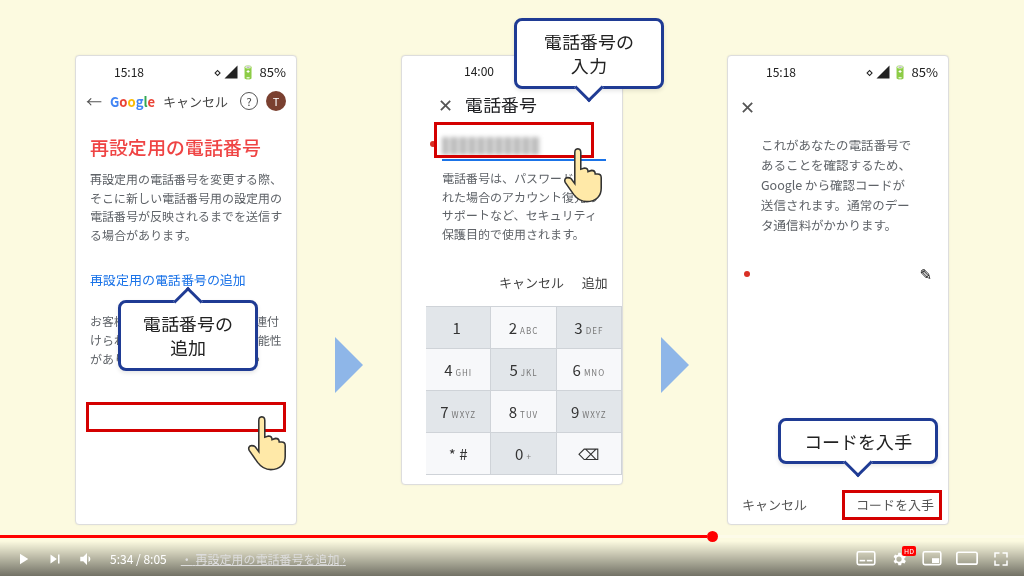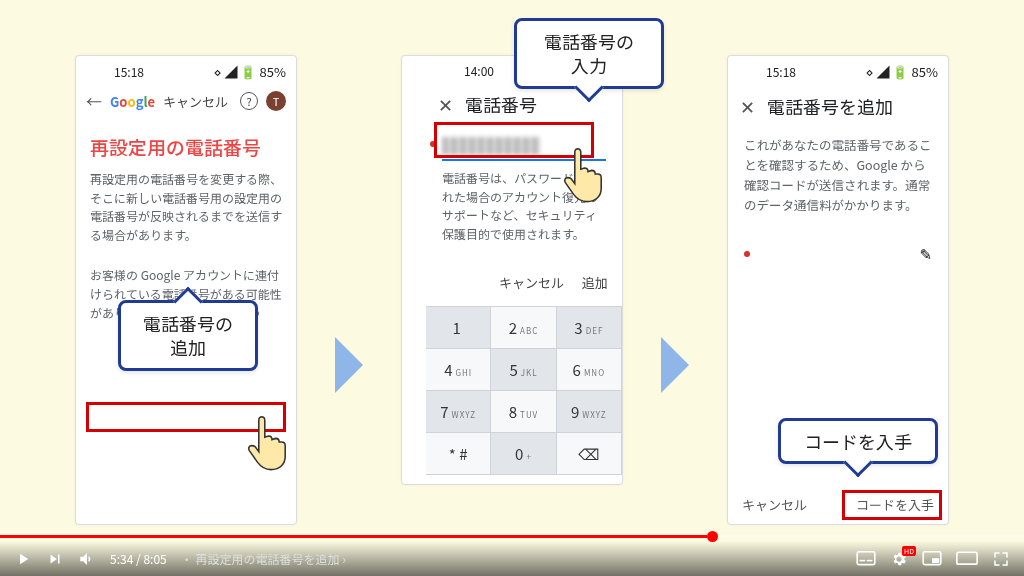--- a/index.html
+++ b/index.html
@@ -41,37 +41,37 @@
   .p2-txt { padding:8px 16px; font-size:12px; color:#5f6368; line-height:1.55; }
   .p2-act { display:flex; justify-content:flex-end; gap:18px; padding:14px 14px; font-size:13px; color:#444; margin-top:8px; }
   .keypad { display:grid; grid-template-columns:repeat(3,1fr); background:#e9ecef; border-top:1px solid #cfd3d8; }
   .keypad .k{ padding:10px 0; text-align:center; border-right:1px solid #cfd3d8; border-bottom:1px solid #cfd3d8; font-size:15px; color:#333; background:#f7f8fa;}
   .keypad .k small{ font-size:8px; color:#777; margin-left:3px; letter-spacing:1px;}
   .keypad .k.g{ background:#e2e6ea; }
   
   .p3-title { display:flex; align-items:center; gap:12px; padding:10px 12px; }
   .p3-title .x{ font-size:18px; color:#555; }
   .p3-title h2{ font-size:18px; font-weight:400; color:#202124; }
-  .p3-txt { padding:6px 16px; font-size:12.5px; color:#5f6368; line-height:1.6; }
+  .p3-txt { padding:6px 33px; font-size:12.5px; color:#5f6368; line-height:1.6; }
   .p3-field { margin:22px 16px; display:flex; justify-content:space-between; align-items:center; }
   .p3-field .blur{ height:14px; width:50%; background:#fff; position:relative; }
   .p3-field .dot{ width:6px;height:6px;background:#d93025;border-radius:50%; }
   .p3-field .pen{ font-size:15px; }
   .p3-act { position:absolute; bottom:10px; left:0; right:0; display:flex; justify-content:space-between; padding:0 14px; font-size:13px; color:#555; }
   
   .progress { position:absolute; left:0; right:0; bottom:38px; height:3px; background:rgba(255,255,255,.3); }
   .progress .fill{ height:100%; background:#ff0000; width:69%; }
   .progress .dot{ position:absolute; left:69%; top:-4px; width:11px; height:11px; background:#ff0000; border-radius:50%; }
   .controls { position:absolute; left:0; right:0; bottom:0; height:35px; display:flex; align-items:center; padding:12px 14px; gap:14px; color:#fff; background:linear-gradient(transparent,rgba(0,0,0,.55)); font-size:12px; }
   .controls .spacer{ flex:1; }
   .ibtn { display:flex; align-items:center; justify-content:center; cursor:pointer; }
   .ibtn svg{ fill:#fff; }
   .hd{ position:relative; }
   .hd::after{ content:"HD"; position:absolute; top:-4px; right:-8px; background:#ff0000; color:#fff; font-size:7px; padding:0 2px; border-radius:2px;}
-  .chapter{ color:#ddd; }
+  .chapter{ color:#ddd;text-decoration:underline; }
 </style>
 </head>
 <body>
 
 <div class="stage">
   <div class="phones">
 
     <div class="phone ph1">
       <div class="statusbar">
         <span>15:18</span>
@@ -80,20 +80,21 @@
       <div class="appbar">
         <span class="back">←</span>
         <span class="gword"><span style="color:#4285F4">G</span><span style="color:#EA4335">o</span><span style="color:#FBBC05">o</span><span style="color:#4285F4">g</span><span style="color:#34A853">l</span><span style="color:#EA4335">e</span></span>
         <span>キャンセル</span>
         <span class="q">?</span>
         <span class="avatar">T</span>
       </div>
       <div class="p1-body">
         <h1 class="p1-h">再設定用の電話番号</h1>
         <p class="p1-txt" style="margin-top:8px">再設定用の電話番号を変更する際、そこに新しい電話番号用の設定用の電話番号が反映されるまでを送信する場合があります。</p>
+        <div class="p1-link"><a href="#">再設定用の電話番号の追加</a></div>
         <p class="p1-txt" style="margin-top:22px">お客様の Google アカウントに連付けられている電話番号がある可能性があります。番号を管理する ∞</p>
       </div>
       <div class="redbox" style="left:10px; top:346px; width:200px; height:30px;"></div>
       <div class="hand" style="left:166px; top:356px;">
         <svg viewBox="0 0 40 50">
             <path d="M16 4c2 0 3 1 3 3v14l3-1c2 0 3 1 3 3l3-1c2 0 3 1 3 3l2 0c2 0 3 1 3 3v9c0 6-4 11-12 11-5 0-8-2-11-6l-7-10c-1-2 0-4 2-4 1 0 2 0 3 1l3 4V7c0-2 1-3 3-3z" fill="#ffe9a8" stroke="#333" stroke-width="1.3"></path>
           </svg>
       </div>
     </div>
 
@@ -141,21 +142,20 @@
 
     <div class="tri"></div>
 
     <div class="phone ph3">
       <div class="statusbar">
         <span>15:18</span>
         <span class="right">⋄ ◢ 🔋 85%</span>
       </div>
       <div class="p3-title">
         <span class="x">✕</span>
-        <h2>電話番号を追加</h2>
       </div>
       <p class="p3-txt">これがあなたの電話番号であることを確認するため、Google から確認コードが送信されます。通常のデータ通信料がかかります。</p>
       <div class="p3-field">
         <span class="dot"></span>
         <div class="blur"></div>
         <span class="pen">✎</span>
       </div>
       <div class="p3-act">
         <span>キャンセル</span>
         <span>コードを入手</span>

